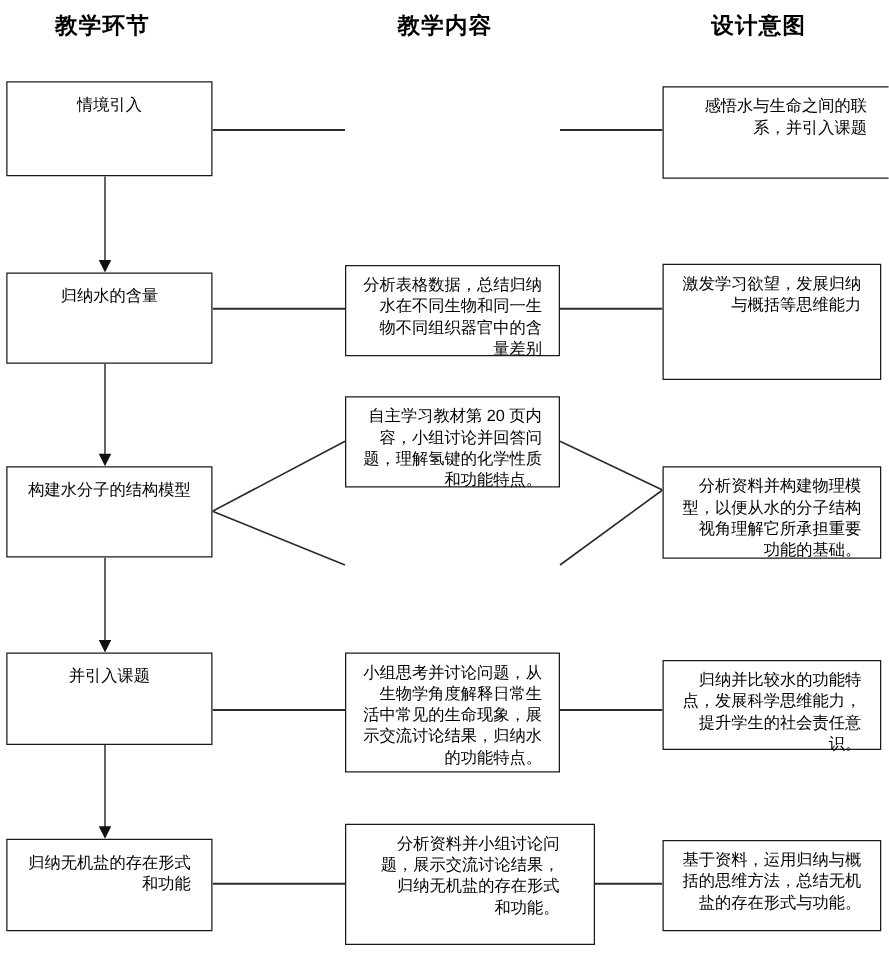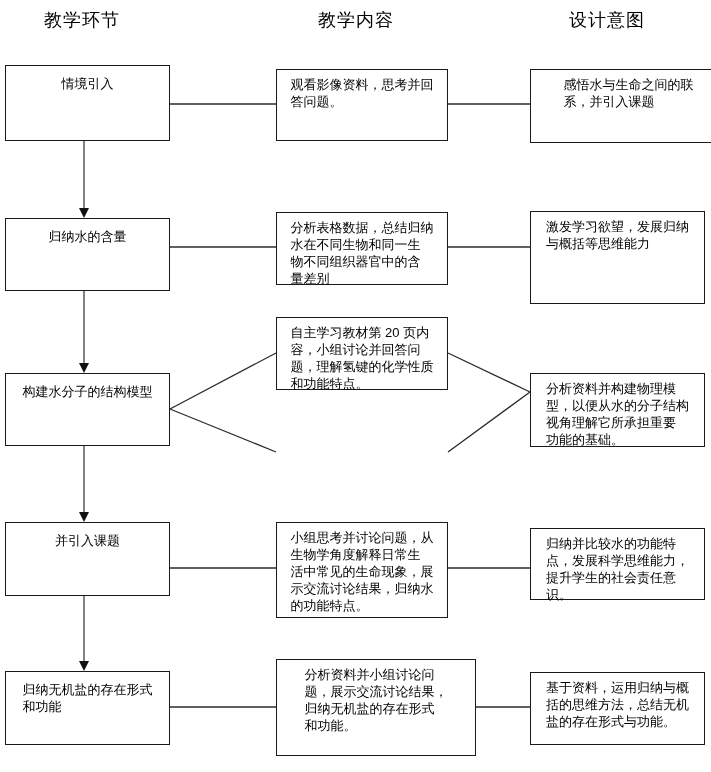--- a/index.html
+++ b/index.html
@@ -2,26 +2,26 @@
 <html><head>
 <meta charset="utf-8">
 <style>
   html,body{margin:0;padding:0;background:#ffffff;}
   .canvas{
     position:relative;width:711px;height:772px;background:#ffffff;
     font-family:"Liberation Sans", sans-serif;overflow:hidden;color:#000;
   }
   .hdr{
     position:absolute;top:8px;transform:translateX(-50%);
-    font-size:18px;font-weight:400;letter-spacing:1px;white-space:nowrap;
+    font-size:18px;font-weight:700;letter-spacing:1px;white-space:nowrap;
   }
   .connectors{position:absolute;left:0;top:0;width:711px;height:772px;}
   .node{
     position:absolute;box-sizing:border-box;border:1.5px solid #1a1a1a;background:#ffffff;
-    display:flex;justify-content:center;align-items:flex-start;text-align:left;
+    display:flex;justify-content:center;align-items:flex-start;text-align:right;
     font-size:13px;line-height:17px;
   }
   .node .txt{white-space:pre-line;padding:6px 2px 0 2px;display:block;}
   .stage .txt{padding-top:9px;}
 </style>
 </head>
 <body>
 
 <div class="canvas">
 
@@ -68,24 +68,20 @@
       <span class="txt">构建水分子的结构模型</span>
     </div>
   <div class="node stage" style="left:5px;top:522px;width:165px;height:74px">
       <span class="txt">并引入课题</span>
     </div>
   <div class="node stage" style="left:5px;top:671px;width:165px;height:74px">
       <span class="txt">归纳无机盐的存在形式
 和功能</span>
     </div>
 
-  <div class="node" style="left:276px;top:69px;width:172px;height:72px">
-      <span class="txt">观看影像资料，思考并回
-答问题。</span>
-    </div>
   <div class="node" style="left:276px;top:212px;width:172px;height:73px">
       <span class="txt">分析表格数据，总结归纳
 水在不同生物和同一生
 物不同组织器官中的含
 量差别</span>
     </div>
   <div class="node" style="left:276px;top:317px;width:172px;height:73px">
       <span class="txt">自主学习教材第 20 页内
 容，小组讨论并回答问
 题，理解氢键的化学性质

